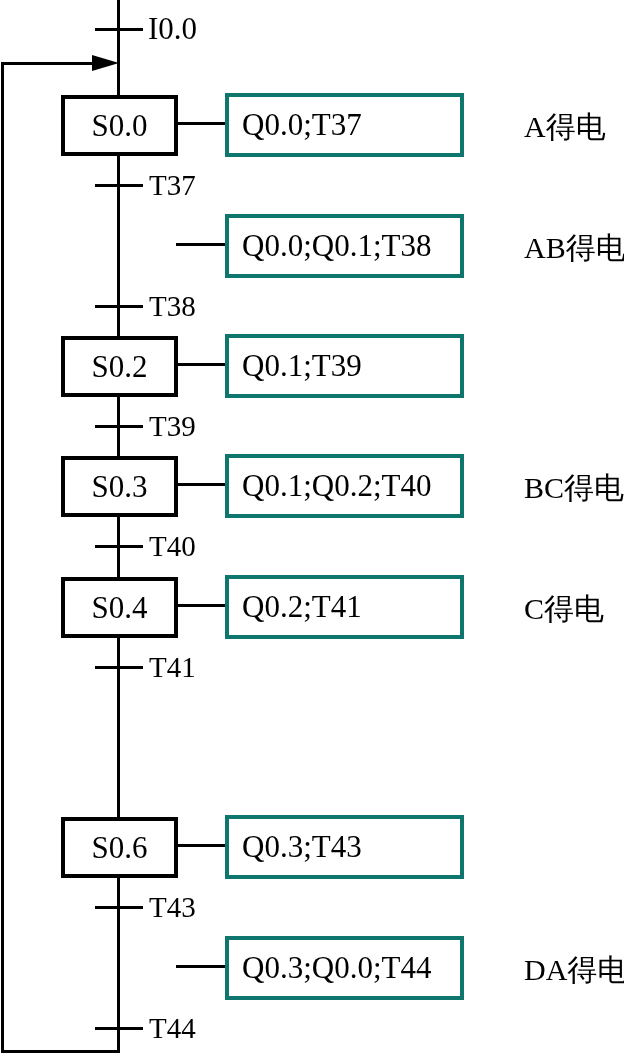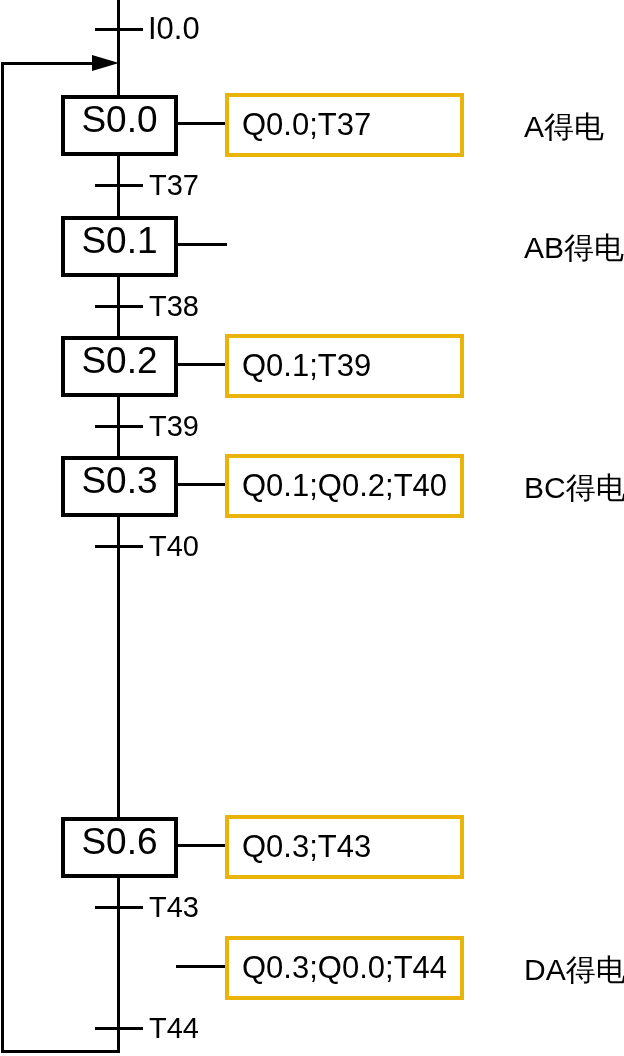--- a/index.html
+++ b/index.html
@@ -1,37 +1,37 @@
 <!DOCTYPE html>
 <html><head>
 <meta charset="utf-8">
 <style>
   html,body{margin:0;padding:0;background:#ffffff;}
   .canvas{
     position:relative;width:624px;height:1056px;background:#ffffff;color:#000;
-    font-family:Liberation Sans, sans-serif;overflow:hidden;
+    font-family:Liberation Serif, serif;overflow:hidden;
   }
   
   .main-line{position:absolute;left:117px;top:0;width:3px;height:1053px;background:#000;}
   .left-rail{position:absolute;left:1px;top:62px;width:3px;height:991px;background:#000;}
   .bottom-rail{position:absolute;left:1px;top:1050px;width:119px;height:3px;background:#000;}
   .return-line{position:absolute;left:1px;top:62px;width:95px;height:3px;background:#000;}
   .arrowhead{position:absolute;left:92px;top:55px;width:0;height:0;
     border-top:8px solid transparent;border-bottom:8px solid transparent;border-left:27px solid #000;}
   .init-tick{position:absolute;left:95px;top:28px;width:48px;height:3px;background:#000;}
   .init-tlabel{position:absolute;left:148px;top:11px;font-size:31px;line-height:36px;white-space:nowrap;}
   
   .row{position:absolute;left:0;width:624px;height:121px;}
   .r0{top:95px}.r1{top:216px}.r2{top:336px}.r3{top:456px}
   .r4{top:577px}.r5{top:697px}.r6{top:817px}.r7{top:938px}
   .sbox{position:absolute;left:61px;top:0;width:117px;height:61px;border:4px solid #000;
-    background:#fff;box-sizing:border-box;display:flex;align-items:flex-start;justify-content:center;
-    font-size:37px;}
+    background:#fff;box-sizing:border-box;display:flex;align-items:center;justify-content:center;
+    font-size:31px;}
   .conn{position:absolute;left:176px;top:27px;width:51px;height:3px;background:#000;}
-  .abox{position:absolute;left:225px;top:-2px;width:239px;height:64px;border:4px solid #eab308;
+  .abox{position:absolute;left:225px;top:-2px;width:239px;height:64px;border:4px solid #0f766e;
     background:#fff;box-sizing:border-box;display:flex;align-items:center;font-size:31px;
     padding-left:13px;white-space:nowrap;}
   .rlabel{position:absolute;left:524px;top:14px;font-size:30px;line-height:36px;white-space:nowrap;}
   .tick{position:absolute;left:95px;top:89px;width:48px;height:3px;background:#000;}
   .tlabel{position:absolute;left:149px;top:72px;font-size:29px;line-height:36px;white-space:nowrap;}
 </style>
 </head>
 <body>
 
 <div class="canvas">
@@ -52,24 +52,24 @@
     <div class="conn"></div>
     <div class="abox">
         <span>Q0.0;T37</span>
       </div>
     <div class="rlabel">A得电</div>
     <div class="tick"></div>
     <div class="tlabel">T37</div>
   </div>
 
   <div class="row r1">
-    <div class="sbox">
-        <span>S0.1</span>
+    <div class="conn"></div>
+    <div class="abox">
+        <span>Q0.0;Q0.1;T38</span>
       </div>
-    <div class="conn"></div>
     <div class="rlabel">AB得电</div>
     <div class="tick"></div>
     <div class="tlabel">T38</div>
   </div>
 
   <div class="row r2">
     <div class="sbox">
         <span>S0.2</span>
       </div>
     <div class="conn"></div>
@@ -86,20 +86,32 @@
       </div>
     <div class="conn"></div>
     <div class="abox">
         <span>Q0.1;Q0.2;T40</span>
       </div>
     <div class="rlabel">BC得电</div>
     <div class="tick"></div>
     <div class="tlabel">T40</div>
   </div>
 
+  <div class="row r4">
+    <div class="sbox">
+        <span>S0.4</span>
+      </div>
+    <div class="conn"></div>
+    <div class="abox">
+        <span>Q0.2;T41</span>
+      </div>
+    <div class="rlabel">C得电</div>
+    <div class="tick"></div>
+    <div class="tlabel">T41</div>
+  </div>
 
 
   <div class="row r6">
     <div class="sbox">
         <span>S0.6</span>
       </div>
     <div class="conn"></div>
     <div class="abox">
         <span>Q0.3;T43</span>
       </div>

